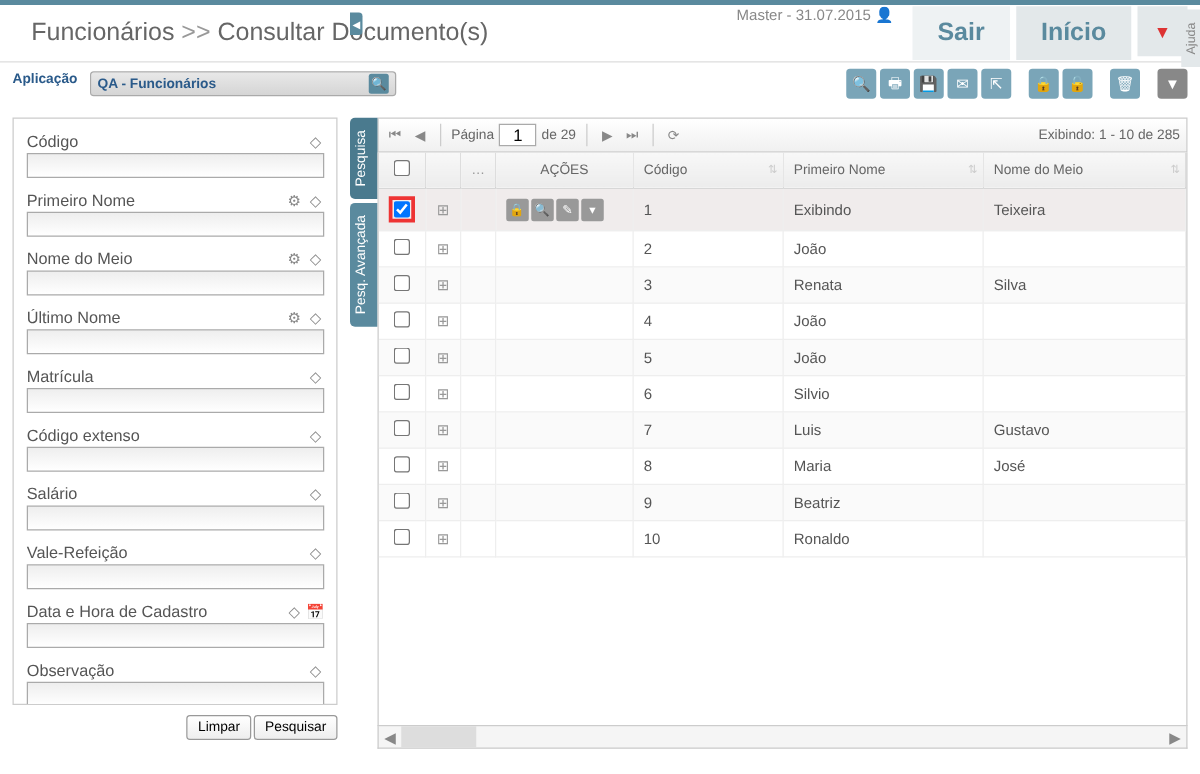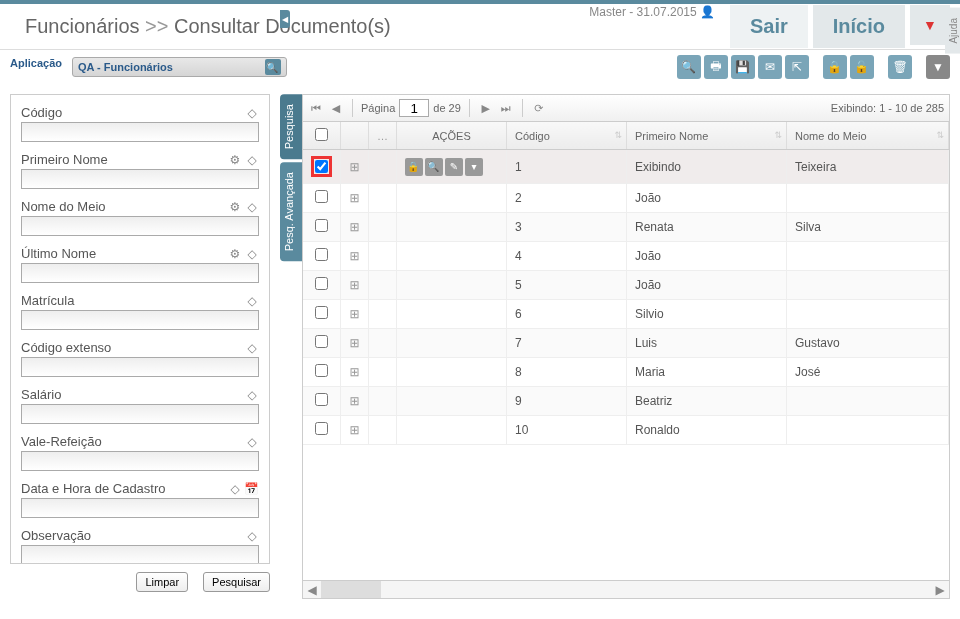--- a/index.html
+++ b/index.html
@@ -13,40 +13,40 @@
 .user-info { color: #888; font-size: 12px; margin-right: 10px; }
 .nav-btn { padding: 10px 20px; background: #eef2f3; color: #5a8a9e; font-size: 20px; font-weight: bold; cursor: pointer; border: none; }
 .nav-btn.inicio { background: #e3e8ea; }
 .nav-triangle { width: 40px; height: 40px; background: #e3e8ea; display: flex; align-items: center; justify-content: center; cursor: pointer; }
 .nav-triangle span { color: #d33; font-size: 14px; }
 .help-tab { position: absolute; right: -2px; top: 4px; background: #e3e8ea; color: #888; font-size: 10px; padding: 10px 3px; writing-mode: vertical-rl; transform: rotate(180deg); cursor: pointer; }
 
 
 .app-row { padding: 5px 10px; display: flex; align-items: center; }
 .app-label { color: #2a5a8a; font-size: 11px; font-weight: bold; margin-right: 10px; }
-.app-select { width: 215px; height: 20px; background: linear-gradient(#e8e8e8,#d5d5d5); border: 1px solid #aaa; border-radius: 3px; color: #2a5a8a; font-size: 11px; font-weight: bold; padding: 2px 5px; display: flex; align-items: center; }
+.app-select { width: 245px; height: 20px; background: linear-gradient(#e8e8e8,#d5d5d5); border: 1px solid #aaa; border-radius: 3px; color: #2a5a8a; font-size: 11px; font-weight: bold; padding: 2px 5px; display: flex; align-items: center; }
 .app-select-icon { margin-left: auto; width: 16px; height: 16px; background: #5a8a9e; border-radius: 2px; display: flex; align-items: center; justify-content: center; color: #fff; font-size: 10px; }
 .toolbar-right { margin-left: auto; display: flex; gap: 3px; }
 .tb-icon { width: 24px; height: 24px; background: #7aa5b8; border-radius: 3px; display: flex; align-items: center; justify-content: center; color: #fff; cursor: pointer; font-size: 12px; }
 .tb-gap { width: 8px; }
 .tb-dark { background: #888; }
 
 
 .main { display: flex; height: 525px; }
 
 
 .sidebar { width: 280px; padding: 10px; background: #fff; position: relative; }
 .sidebar-content { border: 1px solid #ccc; padding: 10px; height: 470px; overflow-y: auto; position: relative; }
 .field-group { margin-bottom: 10px; }
 .field-label-row { display: flex; align-items: center; }
 .field-label { color: #555; font-size: 13px; }
 .field-icons { margin-left: auto; display: flex; gap: 3px; }
 .gear-icon, .diamond-icon, .cal-icon { width: 14px; height: 14px; color: #888; cursor: pointer; font-size: 12px; display: flex; align-items: center; justify-content: center; }
 .field-input { width: 100%; height: 20px; border: 1px solid #aaa; background: linear-gradient(#eee,#fff); margin-top: 2px; padding: 2px 4px; }
-.sidebar-buttons { display: flex; justify-content: flex-end; gap: 15px; margin-top: 8px; }
+.sidebar-buttons { display: flex; justify-content: flex-end; gap: 2px; margin-top: 8px; }
 .btn-sm { padding: 3px 8px; border: 1px solid #999; border-radius: 3px; background: linear-gradient(#fff,#eee); font-size: 11px; cursor: pointer; }
 
 
 .vtabs { width: 22px; display: flex; flex-direction: column; margin-top: 10px; }
 .vtab { background: #5a8a9e; color: #fff; font-size: 11px; writing-mode: vertical-rl; transform: rotate(180deg); padding: 10px 3px; cursor: pointer; border-radius: 0 4px 4px 0; margin-bottom: 3px; text-align: center; }
 .vtab.active { background: #4a7a8e; }
 .collapse-handle { position: absolute; left: 280px; top: 10px; width: 10px; height: 18px; background: #5a8a9e; cursor: pointer; display: flex; align-items: center; justify-content: center; color: #fff; font-size: 8px; border-radius: 0 3px 3px 0; z-index: 5; }
 
 
 .grid-area { flex: 1; padding: 10px 10px 10px 0; display: flex; flex-direction: column; }

